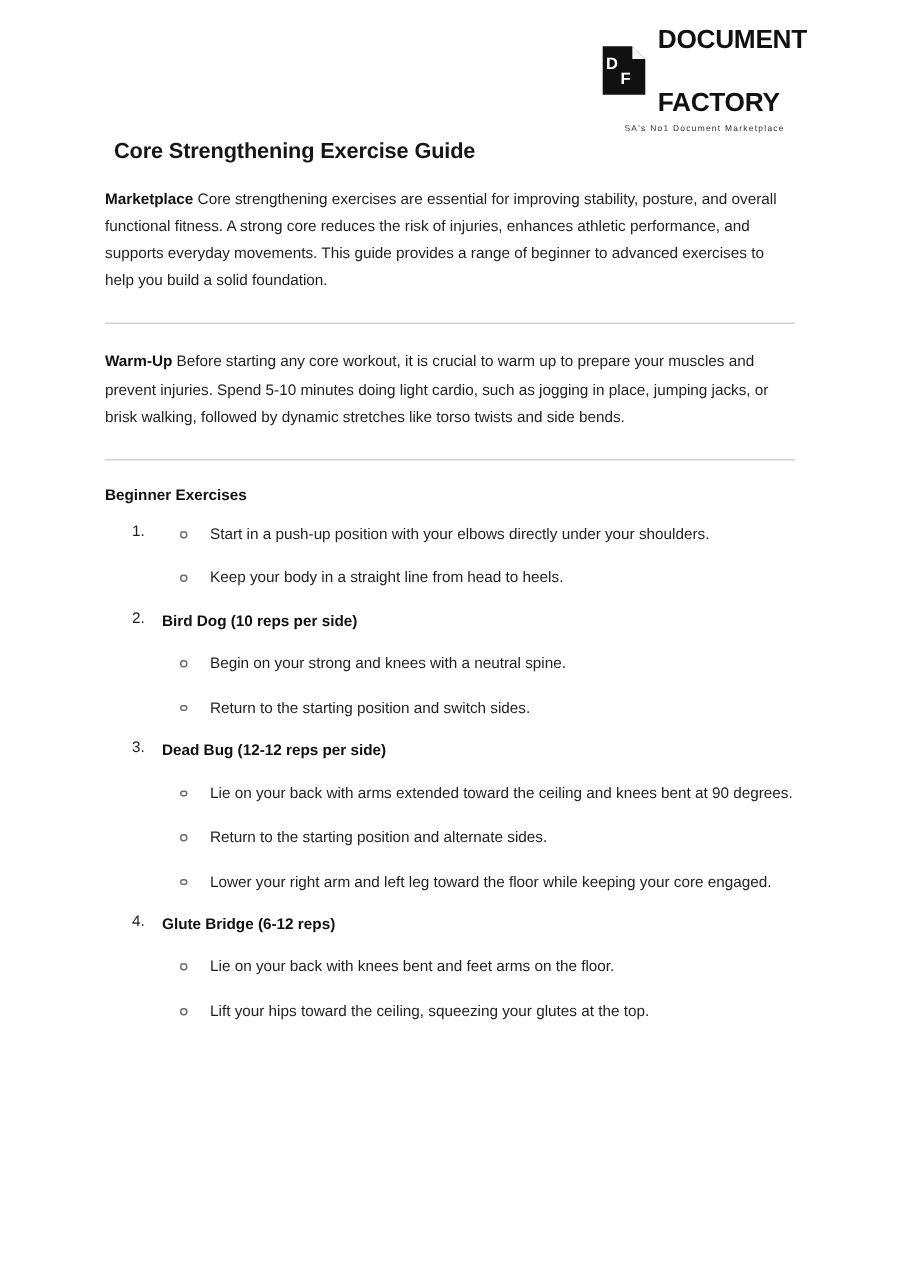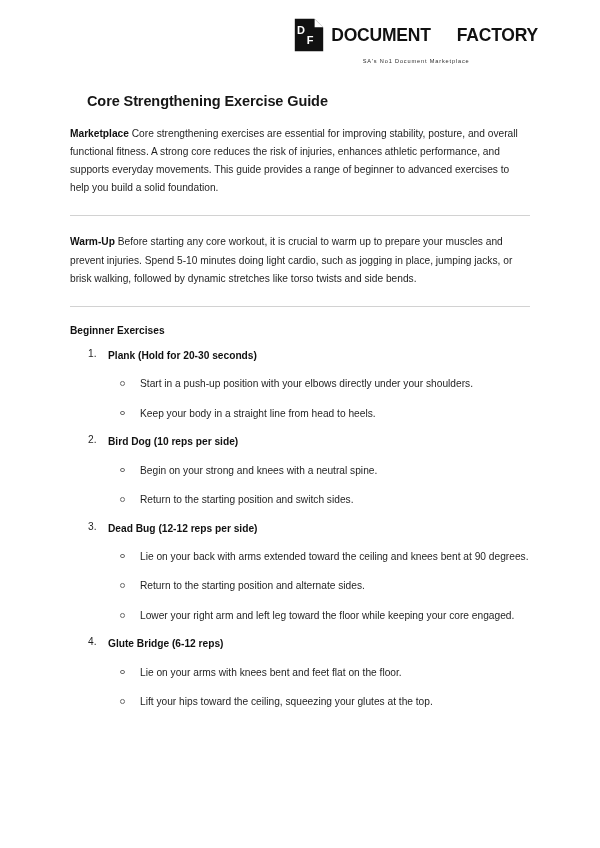--- a/index.html
+++ b/index.html
@@ -40,21 +40,21 @@
     gap: 7px;
   }
   .logo-mark {
     width: 30px;
     height: 34px;
     flex: none;
     display: block;
   }
   .logo-words {
     display: flex;
-    flex-direction: row;
+    flex-direction: column;
     line-height: 0.93;
     gap: 26px;
   }
   .logo-word {
     font-family: "Liberation Sans", sans-serif;
     font-weight: bold;
     font-size: 17.5px;
     letter-spacing: -0.2px;
     color: #111111;
     white-space: nowrap;
@@ -75,21 +75,21 @@
     left: 70px;
     top: 92px;
     width: 460px;
   }
 
   .doc-title {
     font-size: 14.5px;
     font-weight: bold;
     color: #161616;
     letter-spacing: -0.1px;
-    margin: 0 0 14px 17px;
+    margin: 0 0 14px 6px;
     line-height: 1.3;
   }
 
   .para {
     font-size: 10.2px;
     line-height: 1.78;
     color: #1f1f1f;
     margin: 0;
     text-align: left;
   }
@@ -198,21 +198,20 @@
     <p class="para"><span class="lead">Warm-Up</span><span> Before starting any core workout, it is crucial to warm up to prepare your muscles and prevent injuries. Spend 5-10 minutes doing light cardio, such as jogging in place, jumping jacks, or brisk walking, followed by dynamic stretches like torso twists and side bends.</span></p>
 
     <hr class="divider">
 
     <div class="section-heading">Beginner Exercises</div>
 
     <ol class="ex-list">
 
       <li class="ex-item">
         <span class="ex-num">1.</span>
-        <div class="ex-title">Plank (Hold for 20-30 seconds)</div>
         <ul class="step-list">
           <li class="step-item">
             <span class="step-marker"></span>
             <span class="step-text">Start in a push-up position with your elbows directly under your shoulders.</span>
           </li>
           <li class="step-item">
             <span class="step-marker"></span>
             <span class="step-text">Keep your body in a straight line from head to heels.</span>
           </li>
         </ul>
@@ -251,21 +250,21 @@
           </li>
         </ul>
       </li>
 
       <li class="ex-item">
         <span class="ex-num">4.</span>
         <div class="ex-title">Glute Bridge (6-12 reps)</div>
         <ul class="step-list">
           <li class="step-item">
             <span class="step-marker"></span>
-            <span class="step-text">Lie on your arms with knees bent and feet flat on the floor.</span>
+            <span class="step-text">Lie on your back with knees bent and feet arms on the floor.</span>
           </li>
           <li class="step-item">
             <span class="step-marker"></span>
             <span class="step-text">Lift your hips toward the ceiling, squeezing your glutes at the top.</span>
           </li>
         </ul>
       </li>
 
     </ol>
   </div>

